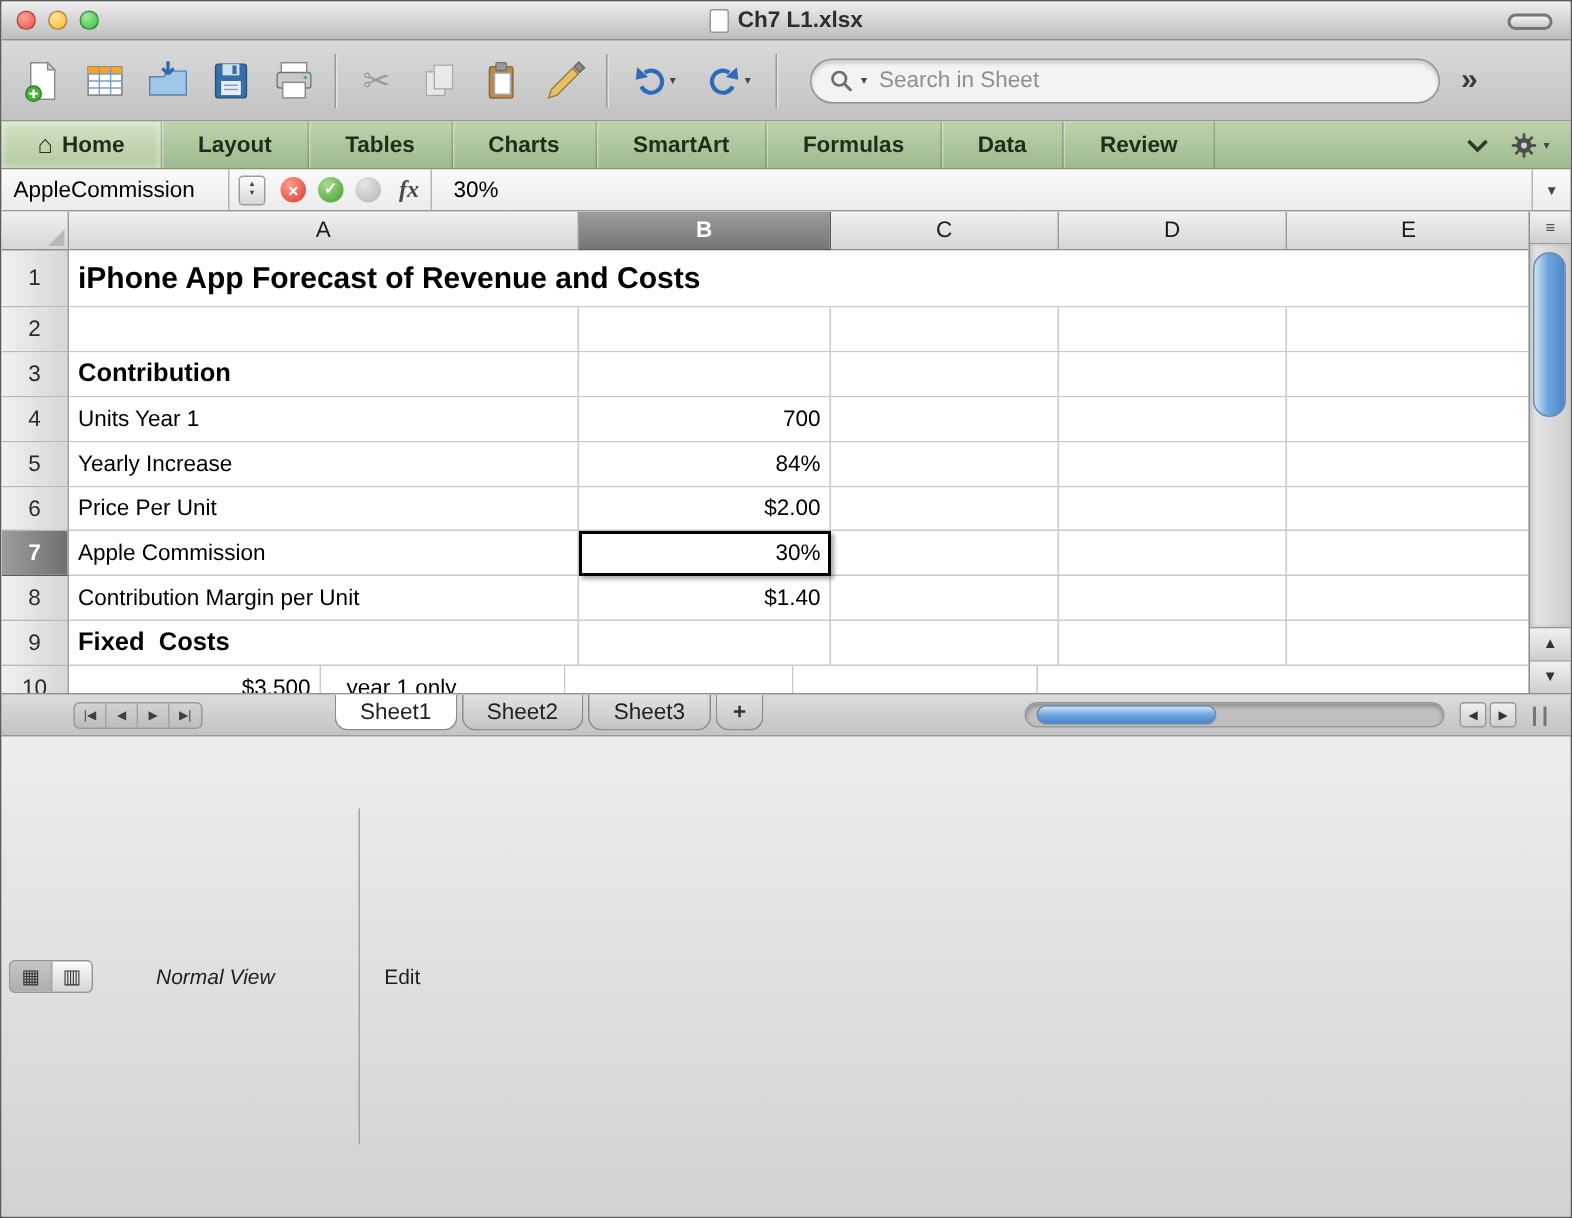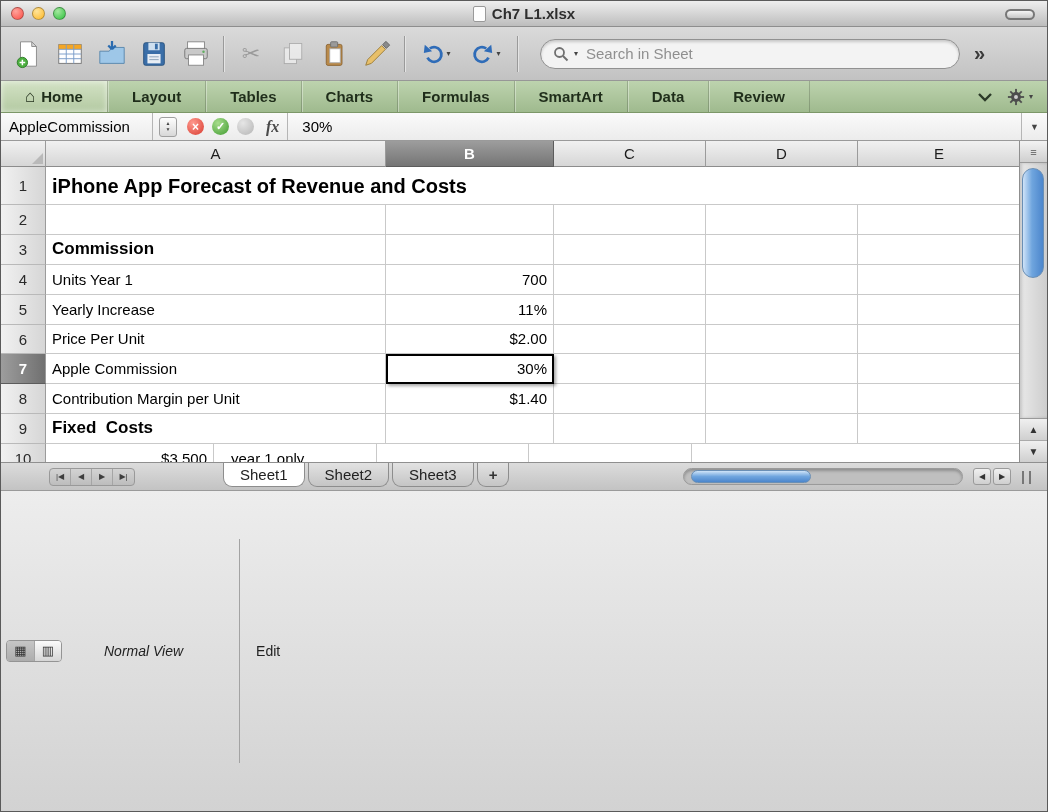--- a/index.html
+++ b/index.html
@@ -217,24 +217,24 @@
         <div class="rtab">
           <span>Layout</span>
         </div>
         <div class="rtab">
           <span>Tables</span>
         </div>
         <div class="rtab">
           <span>Charts</span>
         </div>
         <div class="rtab">
+          <span>SmartArt</span>
+        </div>
+        <div class="rtab">
           <span>Formulas</span>
-        </div>
-        <div class="rtab">
-          <span>SmartArt</span>
         </div>
         <div class="rtab">
           <span>Data</span>
         </div>
         <div class="rtab">
           <span>Review</span>
         </div>
       </div>
     <div class="ribbon-right">
       <svg width="16" height="10">
@@ -292,38 +292,38 @@
         <div class="grid-row" style="height: 30px;">
           <div class="row-header">2</div>
           <div class="cell" style="width: 340px;"></div>
           <div class="cell" style="width: 168px;"></div>
           <div class="cell" style="width: 152px;"></div>
           <div class="cell" style="width: 152px;"></div>
           <div class="cell" style="width: 163px;"></div>
         </div>
         <div class="grid-row" style="height: 30px;">
           <div class="row-header">3</div>
-          <div class="cell b" style="width: 340px; font-size: 17px;">Commission</div>
+          <div class="cell b" style="width: 340px; font-size: 17px;">Contribution</div>
           <div class="cell" style="width: 168px;"></div>
           <div class="cell" style="width: 152px;"></div>
           <div class="cell" style="width: 152px;"></div>
           <div class="cell" style="width: 163px;"></div>
         </div>
         <div class="grid-row" style="height: 30px;">
           <div class="row-header">4</div>
           <div class="cell" style="width: 340px;">Units Year 1</div>
           <div class="cell al-right" style="width: 168px;">700</div>
           <div class="cell" style="width: 152px;"></div>
           <div class="cell" style="width: 152px;"></div>
           <div class="cell" style="width: 163px;"></div>
         </div>
         <div class="grid-row" style="height: 30px;">
           <div class="row-header">5</div>
           <div class="cell" style="width: 340px;">Yearly Increase</div>
-          <div class="cell al-right" style="width: 168px;">11%</div>
+          <div class="cell al-right" style="width: 168px;">84%</div>
           <div class="cell" style="width: 152px;"></div>
           <div class="cell" style="width: 152px;"></div>
           <div class="cell" style="width: 163px;"></div>
         </div>
         <div class="grid-row" style="height: 29px;">
           <div class="row-header">6</div>
           <div class="cell" style="width: 340px;">Price Per Unit</div>
           <div class="cell al-right" style="width: 168px;">$2.00</div>
           <div class="cell" style="width: 152px;"></div>
           <div class="cell" style="width: 152px;"></div>

